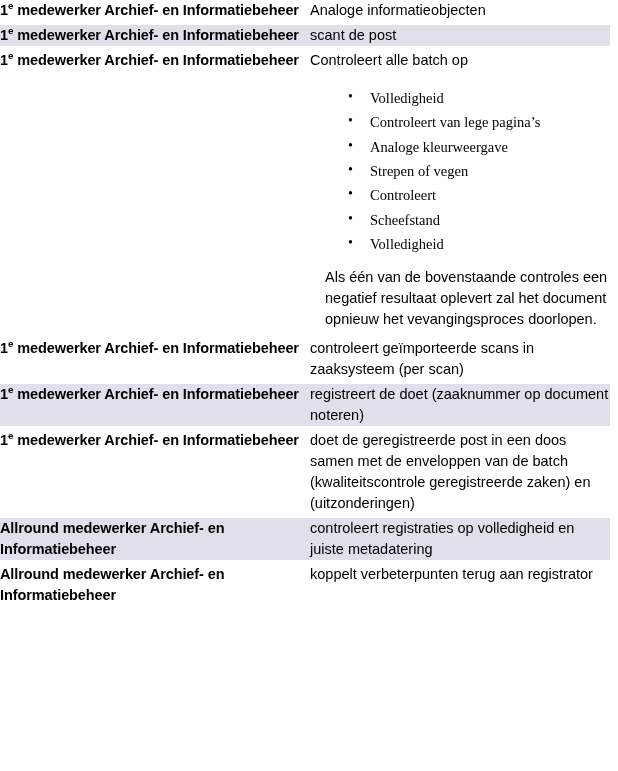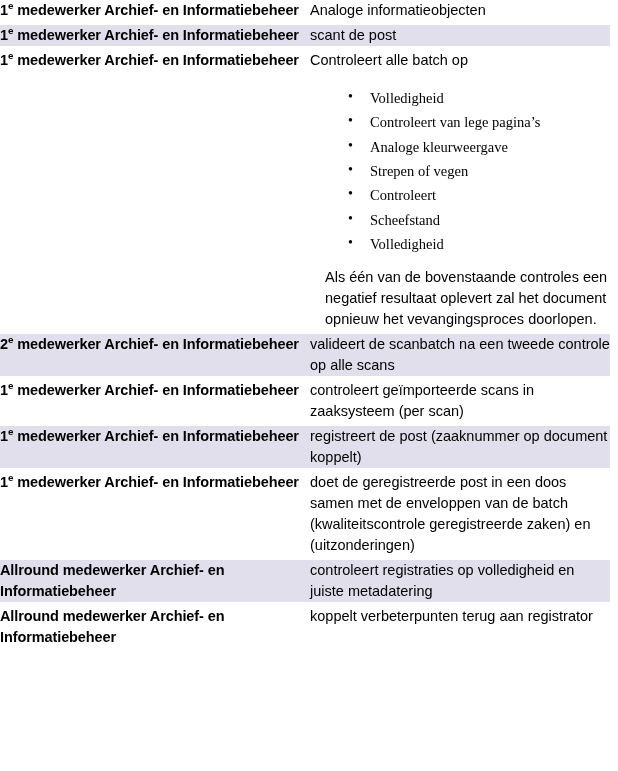--- a/index.html
+++ b/index.html
@@ -117,42 +117,36 @@
             <li>Controleert</li>
             <li>Scheefstand</li>
             <li>Volledigheid</li>
           </ul>
           <p class="action-note">Als één van de bovenstaande controles een negatief resultaat oplevert zal het document opnieuw het vevangingsproces doorlopen.</p>
         </td>
       </tr>
       <tr class="spacer-row">
         <td colspan="2"></td>
       </tr>
-      <tr class="row-shaded">
-        <td class="col-role"><span class="role-text">2<sup>e</sup> medewerker Archief- en Informatiebeheer</span></td>
-        <td class="col-action">
-          <p class="action-lead">valideert de scanbatch na een tweede controle op alle scans</p>
-        </td>
-      </tr>
       <tr class="spacer-row">
         <td colspan="2"></td>
       </tr>
       <tr class="row-plain">
         <td class="col-role"><span class="role-text">1<sup>e</sup> medewerker Archief- en Informatiebeheer</span></td>
         <td class="col-action">
           <p class="action-lead">controleert geïmporteerde scans in zaaksysteem (per scan)</p>
         </td>
       </tr>
       <tr class="spacer-row">
         <td colspan="2"></td>
       </tr>
       <tr class="row-shaded">
         <td class="col-role"><span class="role-text">1<sup>e</sup> medewerker Archief- en Informatiebeheer</span></td>
         <td class="col-action">
-          <p class="action-lead">registreert de post (zaaknummer op document koppelt)</p>
+          <p class="action-lead">registreert de doet (zaaknummer op document noteren)</p>
         </td>
       </tr>
       <tr class="spacer-row">
         <td colspan="2"></td>
       </tr>
       <tr class="row-plain">
         <td class="col-role"><span class="role-text">1<sup>e</sup> medewerker Archief- en Informatiebeheer</span></td>
         <td class="col-action">
           <p class="action-lead">doet de geregistreerde post in een doos samen met de enveloppen van de batch (kwaliteitscontrole geregistreerde zaken) en (uitzonderingen)</p>
         </td>

